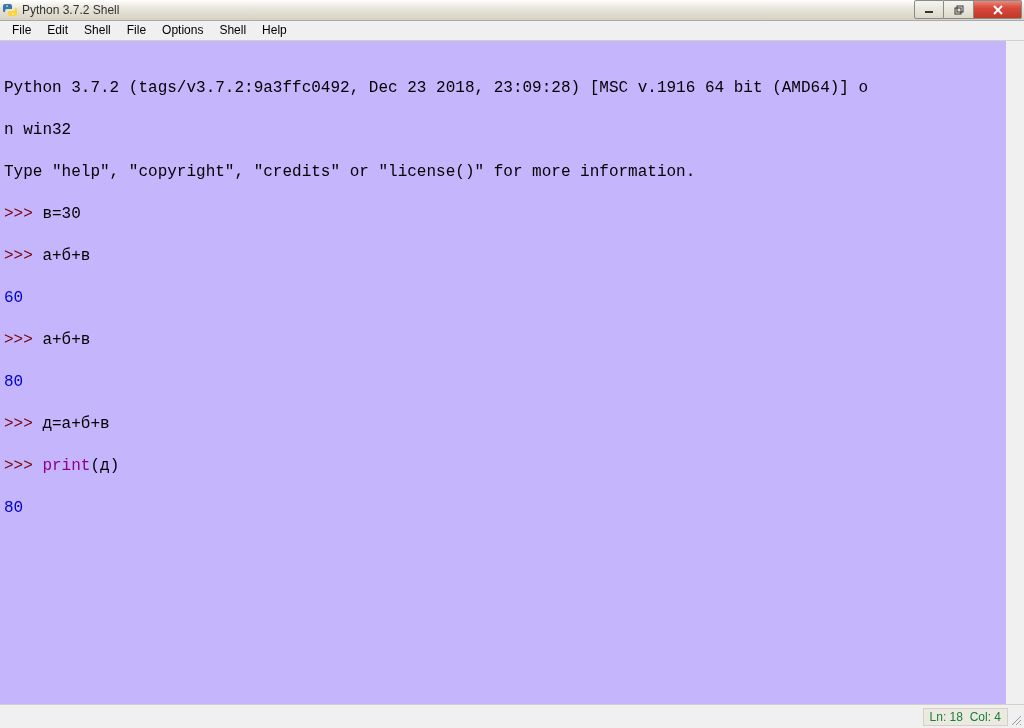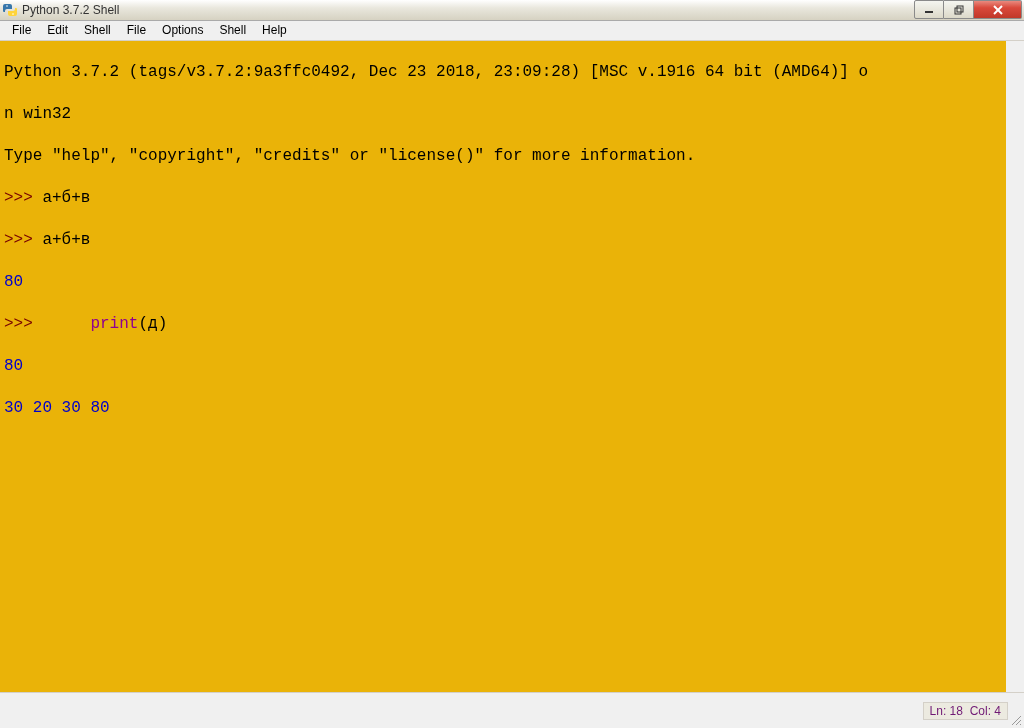--- a/index.html
+++ b/index.html
@@ -83,47 +83,47 @@
       padding: 0 4px;
     }
     .menu-item {
       padding: 2px 8px;
       cursor: pointer;
       font-size: 12px;
       color: #000;
     }
     .editor-area {
       flex: 1;
-      background: #eab308;
+      background: #c4b5fd;
       font-family: "Courier New", monospace;
       font-size: 16px;
       line-height: 21px;
-      padding: 0 4px;
+      padding: 16px 4px;
       overflow: auto;
       white-space: pre;
       position: relative;
       border-right: 18px solid #f0f0f0;
     }
     .line {
       white-space: pre;
     }
     .prompt { color: #770000; }
     .code { color: #000000; }
-    .builtin { color: #900090; margin-left: 48px; }
+    .builtin { color: #900090; }
     .output { color: #0000cc; }
     .status-bar {
-      height: 36px;
+      height: 24px;
       background: #f0f0f0;
       border-top: 1px solid #d4d0c8;
       display: flex;
       justify-content: flex-end;
       align-items: center;
       padding: 0 16px 0 4px;
       font-size: 12px;
-      color: #701a75;
+      color: #15803d;
     }
     .status-box {
       border: 1px solid #d4d0c8;
       padding: 1px 6px;
       background: #eceae0;
     }
     .resize-grip {
       position: absolute;
       right: 2px;
       bottom: 2px;
@@ -172,26 +172,28 @@
   <span class="menu-item">File</span>
   <span class="menu-item">Options</span>
   <span class="menu-item">Shell</span>
   <span class="menu-item">Help</span>
 </div>
 
 <div class="editor-area">
 <div class="line"><span class="code">Python 3.7.2 (tags/v3.7.2:9a3ffc0492, Dec 23 2018, 23:09:28) [MSC v.1916 64 bit (AMD64)] o</span></div>
 <div class="line"><span class="code">n win32</span></div>
 <div class="line"><span class="code">Type "help", "copyright", "credits" or "license()" for more information.</span></div>
+<div class="line"><span class="prompt">&gt;&gt;&gt; </span><span class="code">в=30</span></div>
 <div class="line"><span class="prompt">&gt;&gt;&gt; </span><span class="code">а+б+в</span></div>
+<div class="line"><span class="output">60</span></div>
 <div class="line"><span class="prompt">&gt;&gt;&gt; </span><span class="code">а+б+в</span></div>
 <div class="line"><span class="output">80</span></div>
+<div class="line"><span class="prompt">&gt;&gt;&gt; </span><span class="code">д=а+б+в</span></div>
 <div class="line"><span class="prompt">&gt;&gt;&gt; </span><span class="builtin">print</span><span class="code">(д)</span></div>
 <div class="line"><span class="output">80</span></div>
-<div class="line"><span class="output">30 20 30 80</span></div>
 
 
 
 </div>
 
 <div class="status-bar">
   <span class="status-box"><span>Ln: </span><span>18</span>&nbsp;&nbsp;<span>Col: </span><span>4</span></span>
   <span class="resize-grip">
     <svg width="12" height="12">
       <line x1="2" y1="11" x2="11" y2="2" stroke="#999" stroke-width="1"></line>

